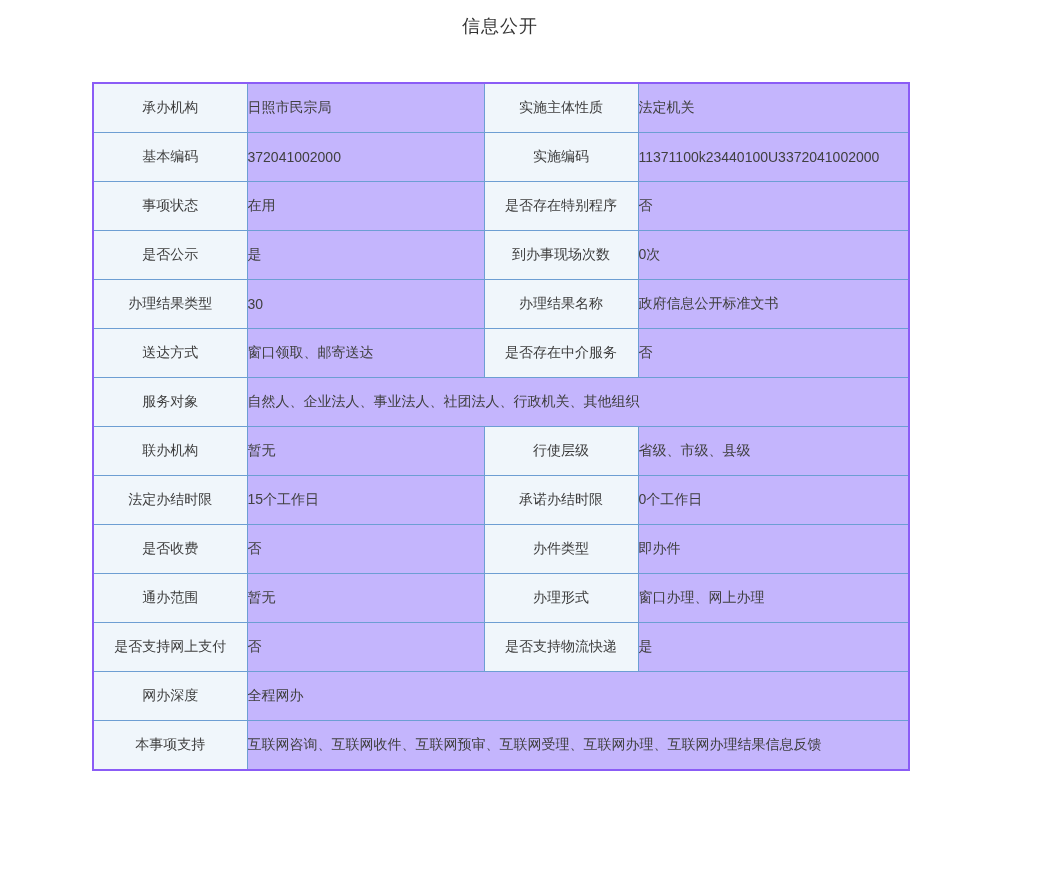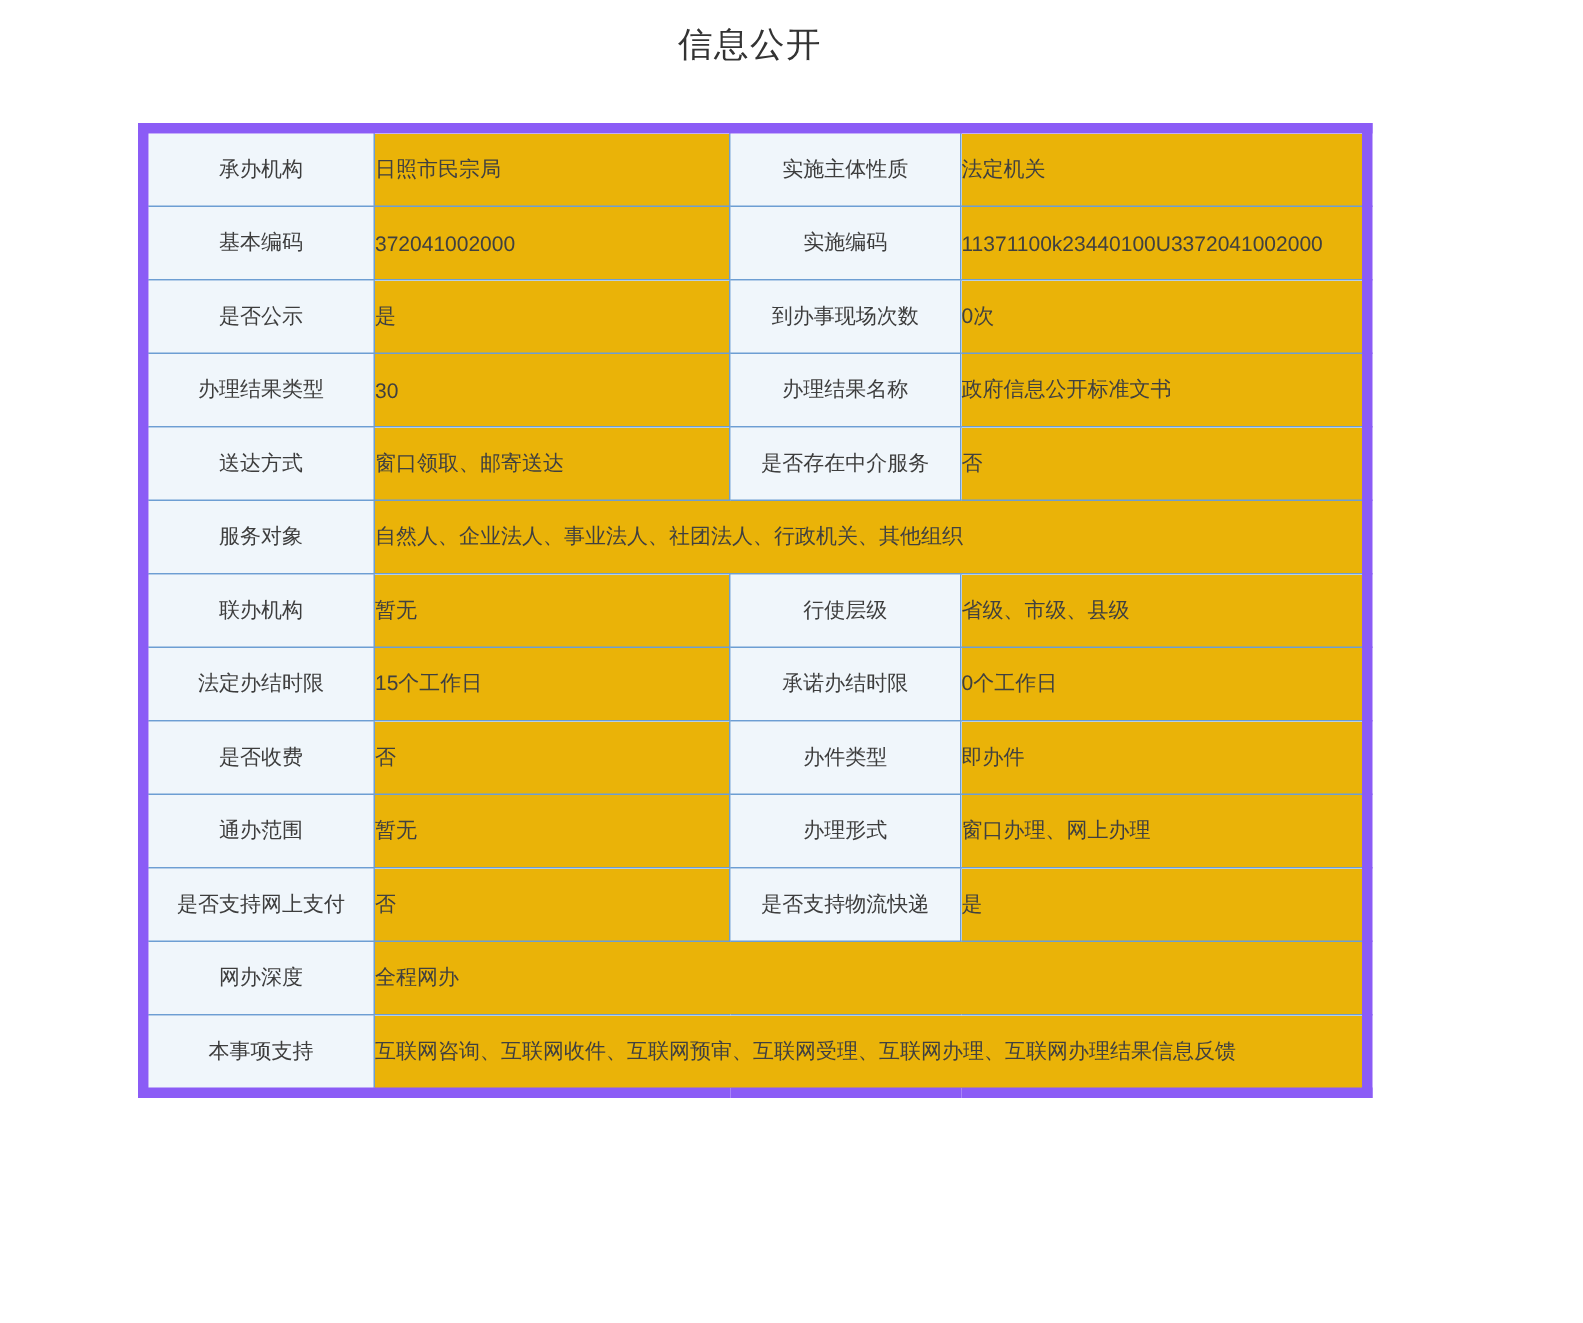--- a/index.html
+++ b/index.html
@@ -13,50 +13,50 @@
   }
   .page {
     width: 1055px;
   }
   .page-title {
     width: 816px;
     margin: 0 auto 0 92px;
     padding-top: 14px;
     height: 40px;
     text-align: center;
-    font-size: 23px;
+    font-size: 18px;
     font-weight: 400;
     color: #333333;
     letter-spacing: 1px;
   }
   table.info-table {
     margin-left: 92px;
     margin-top: 28px;
     width: 816px;
     border-collapse: collapse;
     table-layout: fixed;
-    border: 7px solid #8b5cf6;
+    border: 2px solid #8b5cf6;
     font-size: 14px;
     color: #404040;
   }
   table.info-table td {
     border: 1px solid #6d9ed3;
     height: 48px;
     padding: 0;
     vertical-align: middle;
     overflow: hidden;
     white-space: nowrap;
   }
   td.cell-label {
     background: #f0f6fb;
     text-align: center;
     color: #3d3d3d;
   }
   td.cell-value {
-    background: #eab308;
+    background: #c4b5fd;
     text-align: left;
     padding-left: 18px;
     color: #404040;
   }
 </style>
 </head>
 <body>
 
 <div class="page">
   <h1 class="page-title">信息公开</h1>
@@ -74,20 +74,26 @@
       <td class="cell-label">承办机构</td>
       <td class="cell-value">日照市民宗局</td>
       <td class="cell-label">实施主体性质</td>
       <td class="cell-value">法定机关</td>
     </tr>
     <tr>
       <td class="cell-label">基本编码</td>
       <td class="cell-value">372041002000</td>
       <td class="cell-label">实施编码</td>
       <td class="cell-value">11371100k23440100U3372041002000</td>
+    </tr>
+    <tr>
+      <td class="cell-label">事项状态</td>
+      <td class="cell-value">在用</td>
+      <td class="cell-label">是否存在特别程序</td>
+      <td class="cell-value">否</td>
     </tr>
     <tr>
       <td class="cell-label">是否公示</td>
       <td class="cell-value">是</td>
       <td class="cell-label">到办事现场次数</td>
       <td class="cell-value">0次</td>
     </tr>
     <tr>
       <td class="cell-label">办理结果类型</td>
       <td class="cell-value">30</td>

